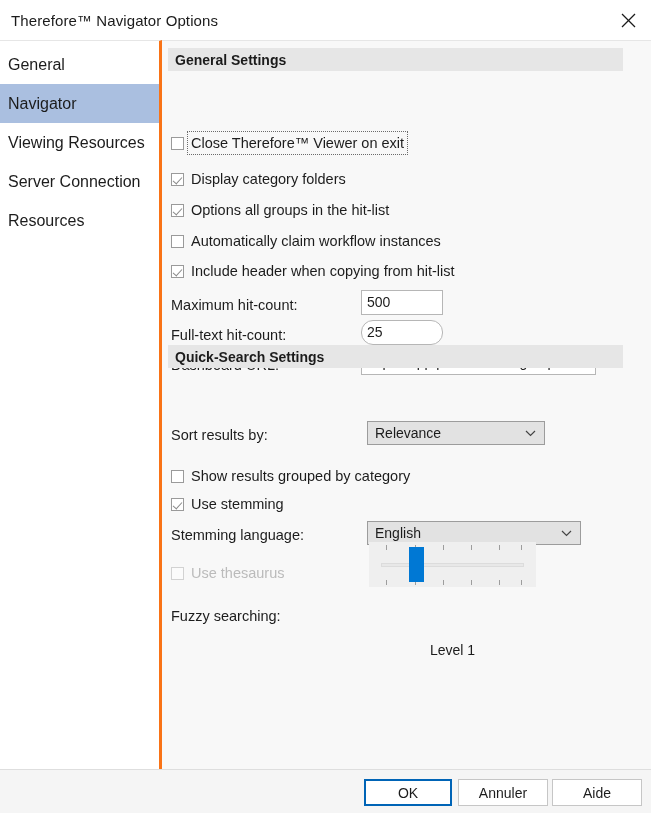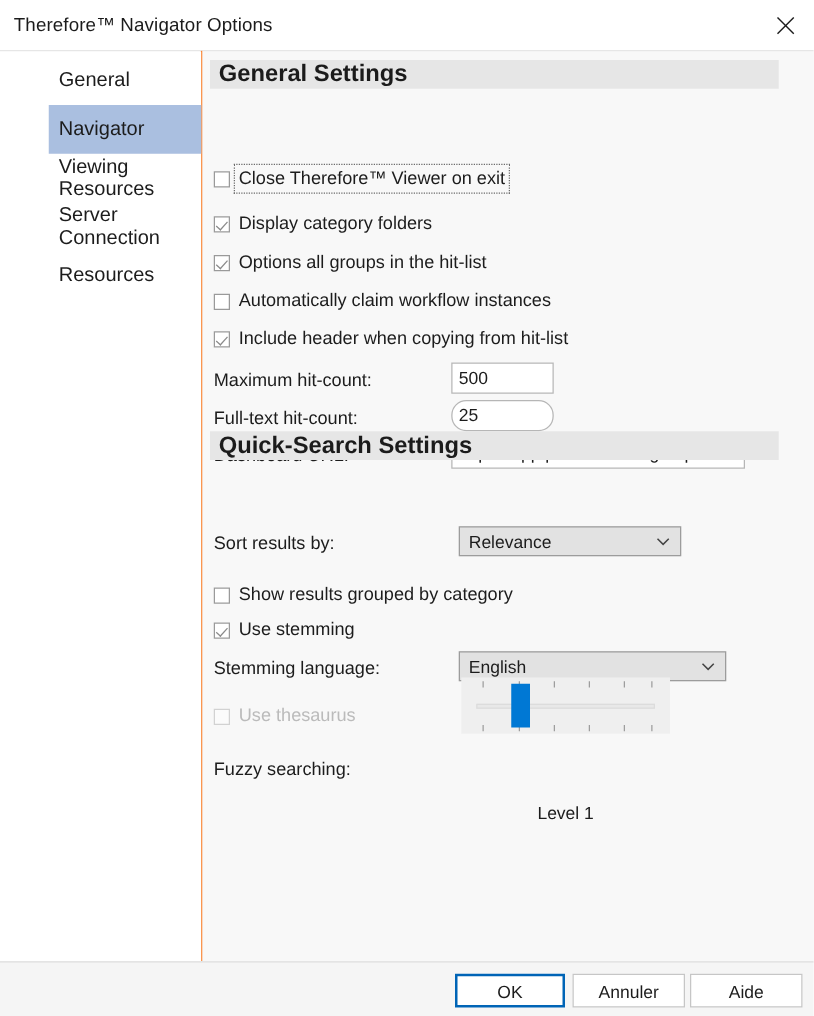--- a/index.html
+++ b/index.html
@@ -58,26 +58,25 @@
     flex: 1 1 auto;
     position: relative;
     display: flex;
     background: #f7f7f7;
     overflow: hidden;
   }
   .sidebar {
     width: 162px;
     flex: 0 0 162px;
     background: #ffffff;
-    border-right: 1px solid #f97316;
+    border-right: 3px solid #f97316;
     border-top: 1px solid #e6e6e6;
     height: 730px;
     box-sizing: border-box;
     padding-top: 4px;
-    padding-left: 39px;
   }
   .side-item {
     height: 39px;
     display: flex;
     align-items: center;
     padding-left: 8px;
     font-size: 16px;
     color: #1c1c1c;
     cursor: default;
     box-sizing: border-box;
@@ -95,21 +94,21 @@
     box-sizing: border-box;
     overflow: hidden;
   }
 
   .section-header {
     position: absolute;
     left: 6px;
     width: 455px;
     height: 23px;
     background: #e6e6e6;
-    font-size: 19px;
+    font-size: 14px;
     font-weight: bold;
     color: #1b1b1b;
     display: flex;
     align-items: center;
     padding-left: 7px;
     box-sizing: border-box;
   }
 
   
   .cbrow {

